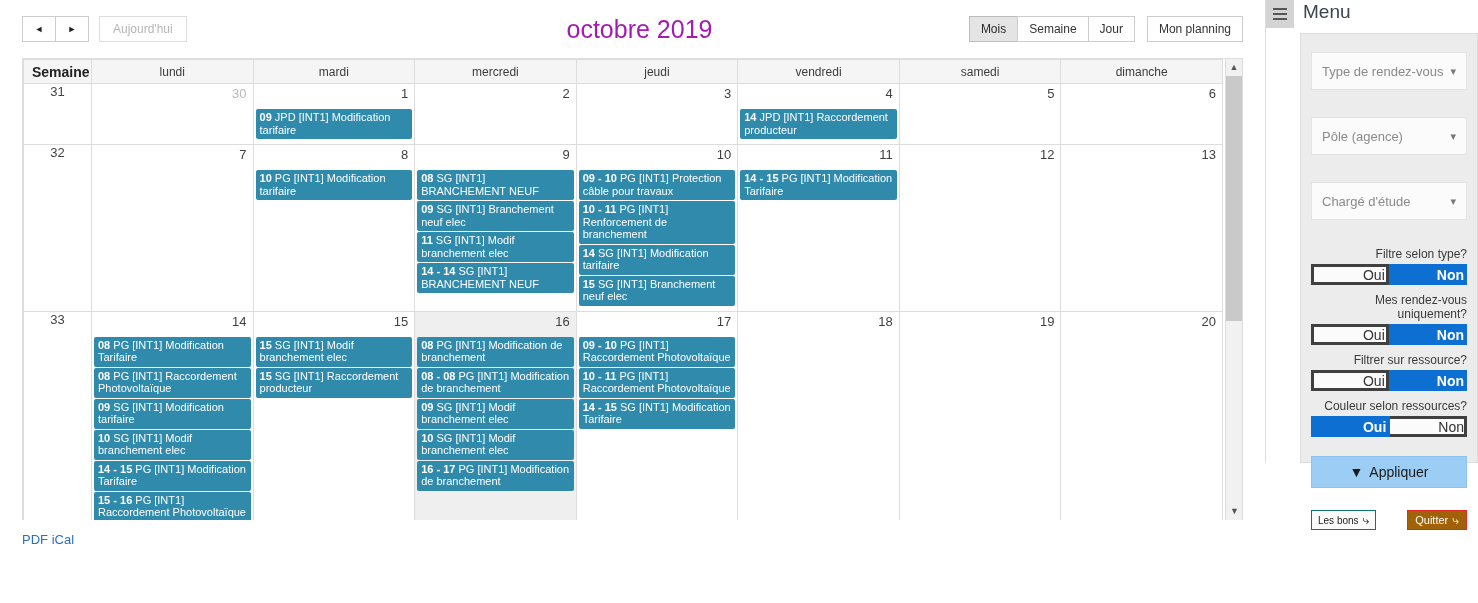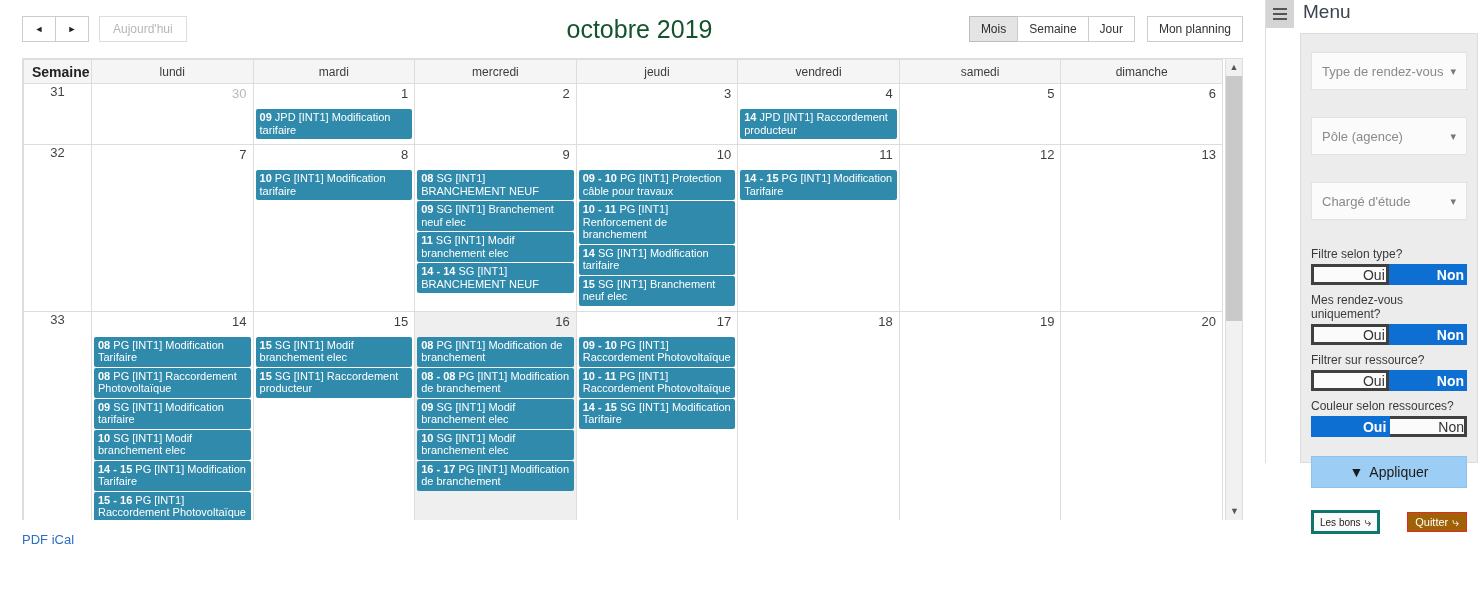--- a/index.html
+++ b/index.html
@@ -50,21 +50,21 @@
     padding: 5px 13px;
   }
   .btn.active { background: #e4e4e4; border-color: #bdbdbd; color: #2b2b2b; }
   .btn-sep { margin-left: 12px; }
 
   .cal-title {
     position: absolute;
     left: 14px; right: 0;
     text-align: center;
     font-size: 25px;
-    color: #14532d;
+    color: #a21caf;
     font-weight: normal;
     pointer-events: none;
     line-height: 58px;
     top: 0;
   }
   .toolbar-right {
     margin-left: auto;
     display: flex;
     align-items: center;
     z-index: 2;
@@ -207,20 +207,21 @@
     color: #3b4452;
     padding-left: 9px;
     line-height: 24px;
   }
   .menu-body {
     position: absolute;
     left: 34px; right: 0; top: 33px; bottom: 0;
     background: #ececec;
     border: 1px solid #dcdcdc;
     padding: 18px 10px 8px 10px;
+    text-align: right;
   }
   .select {
     height: 38px;
     background: #fbfbfb;
     border: 1px solid #e2e2e2;
     display: flex; align-items: center;
     padding: 0 10px;
     font-size: 13px;
     color: #8a8a8a;
     margin-bottom: 27px;
@@ -265,21 +266,21 @@
     cursor: pointer;
     gap: 6px;
   }
   .bottom-btns {
     display: flex;
     align-items: center;
     margin-top: 22px;
   }
   .bons-btn {
     background: #fbfbfb;
-    border: 3px solid #0f766e;
+    border: 1px solid #0f766e;
     font-size: 10px;
     padding: 3px 6px;
     display: flex; align-items: center; gap: 4px;
     color: #222;
     cursor: pointer;
   }
   .quit-btn {
     margin-left: auto;
     background: #a16207;
     border: 1px solid #e02a26;

